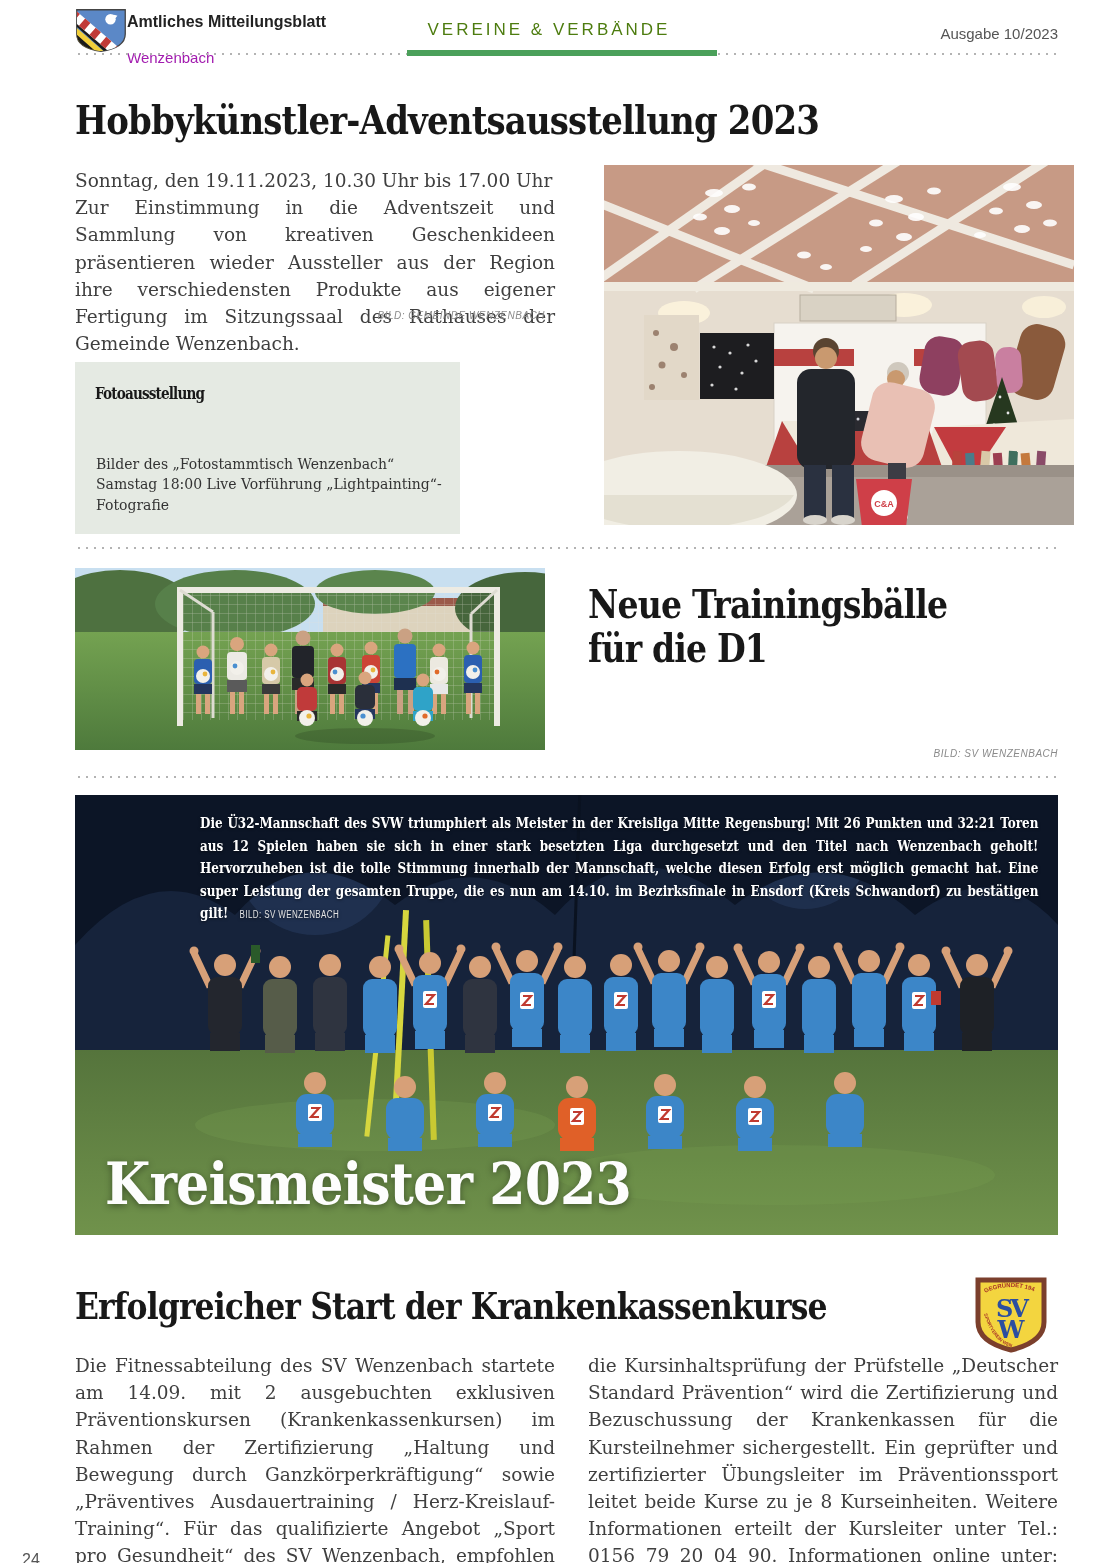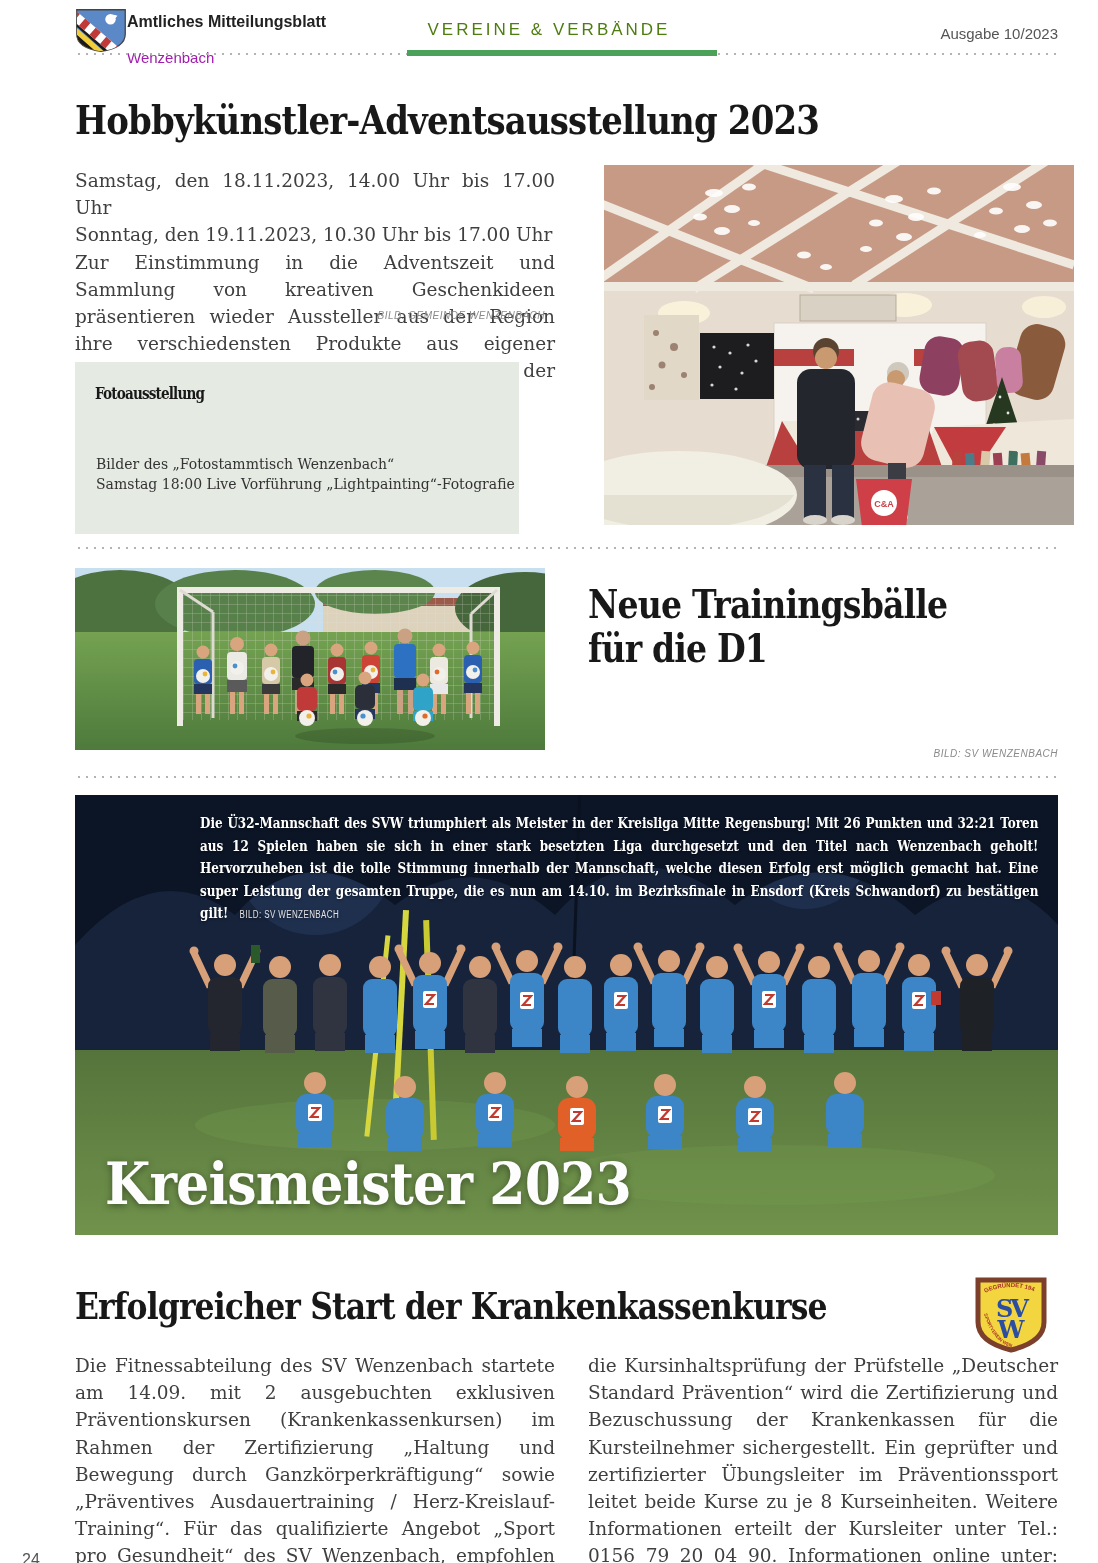--- a/index.html
+++ b/index.html
@@ -26,21 +26,21 @@
   .h2{position:absolute;left:588px;top:583px;font-size:39px;line-height:1.12;}
   .h3{position:absolute;left:75px;top:1284px;font-size:37px;}
   
   .btxt{font-size:18.5px;line-height:1.47;text-align:justify;color:#3f3f3f;}
   .a1-text{position:absolute;left:75px;top:167px;width:480px;}
   .a2-text{position:absolute;left:588px;top:684px;width:470px;}
   .credit{font-family:"Liberation Sans",sans-serif;font-size:10px;letter-spacing:.5px;color:#8a8a8a;font-style:italic;}
   .a1-credit{position:absolute;left:75px;top:310px;width:470px;text-align:right;}
   .a2-credit{position:absolute;left:588px;top:748px;width:470px;text-align:right;}
   
-  .green-box{position:absolute;left:75px;top:362px;width:444px;height:172px;background:#e5eae3;}
+  .green-box{position:absolute;left:75px;top:362px;width:385px;height:172px;background:#e5eae3;}
   .green-box .box-title{position:absolute;left:20px;top:22px;}
   .green-box .box-lines{position:absolute;left:21px;top:92px;font-size:14px;line-height:1.45;color:#333;}
   
   .photo{position:absolute;overflow:hidden;}
   .photo svg{display:block;width:100%;height:100%;}
   .adv-photo{left:588px;top:165px;width:470px;height:360px;padding-left:16px;}
   .kids-photo{left:75px;top:568px;width:470px;height:182px;}
   .big-photo{left:75px;top:795px;width:983px;height:440px;}
   
   .overlay-text{position:absolute;left:200px;top:812px;width:1048px;font-size:15px;line-height:1.5;
@@ -84,21 +84,20 @@
   </div>
   <div class="masthead-title">Amtliches Mitteilungsblatt</div>
   <div class="masthead-sub">Wenzenbach</div>
   <div class="section-title">VEREINE &amp; VERBÄNDE</div>
   <div class="issue">Ausgabe 10/2023</div>
   <div class="dotted" style="top:52px;"></div>
   <div class="accent-bar"></div>
 
   <div class="slab h1">Hobbykünstler-Adventsausstellung 2023</div>
   <div class="btxt a1-text">
-    <div>Samstag, den 18.11.2023, 14.00 Uhr bis 17.00 Uhr</div>
     <div>Sonntag, den 19.11.2023, 10.30 Uhr bis 17.00 Uhr</div>
     <div>Zur Einstimmung in die Adventszeit und Sammlung von kreativen Geschenkideen präsentieren wieder Aussteller aus der Region ihre verschiedensten Produkte aus eigener Fertigung im Sitzungssaal des Rathauses der Gemeinde Wenzenbach.</div>
   </div>
   <div class="credit a1-credit">BILD: GEMEINDE WENZENBACH</div>
 
   <div class="green-box">
     <div class="slab box-title">Fotoausstellung</div>
     <div class="box-lines">
       <div>Bilder des „Fotostammtisch Wenzenbach“</div>
       <div>Samstag 18:00 Live Vorführung „Lightpainting“-Fotografie</div>

